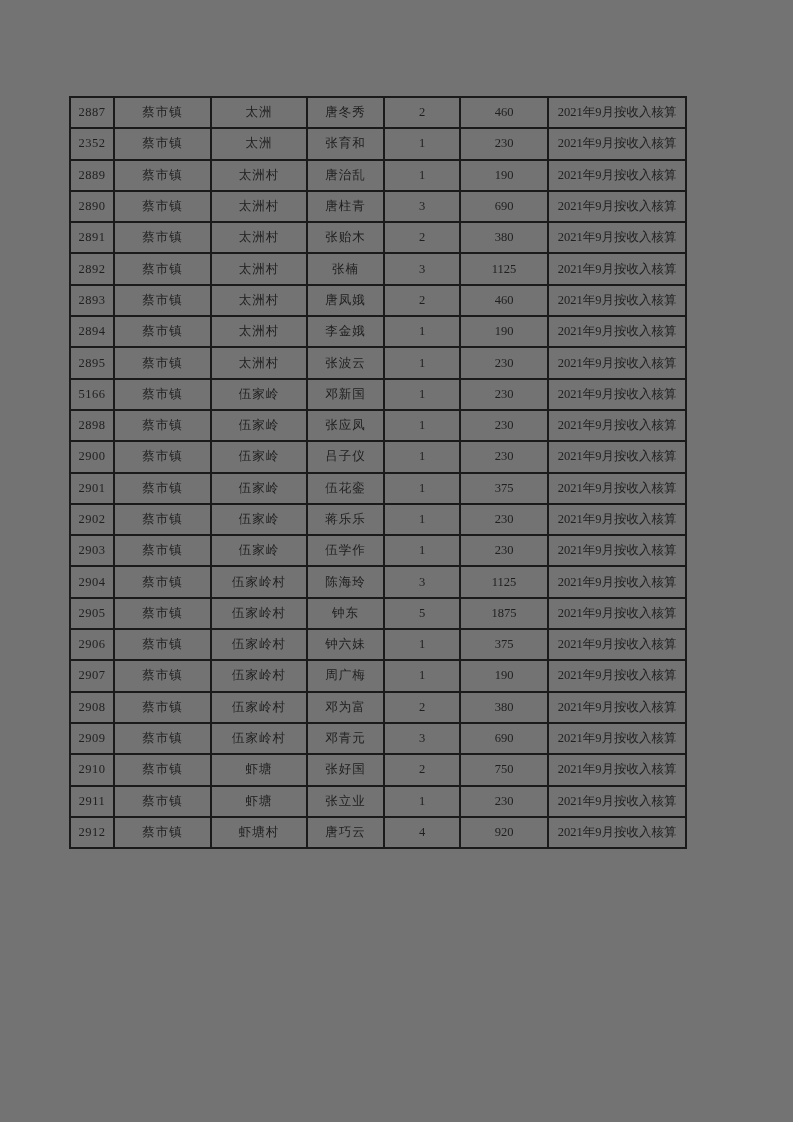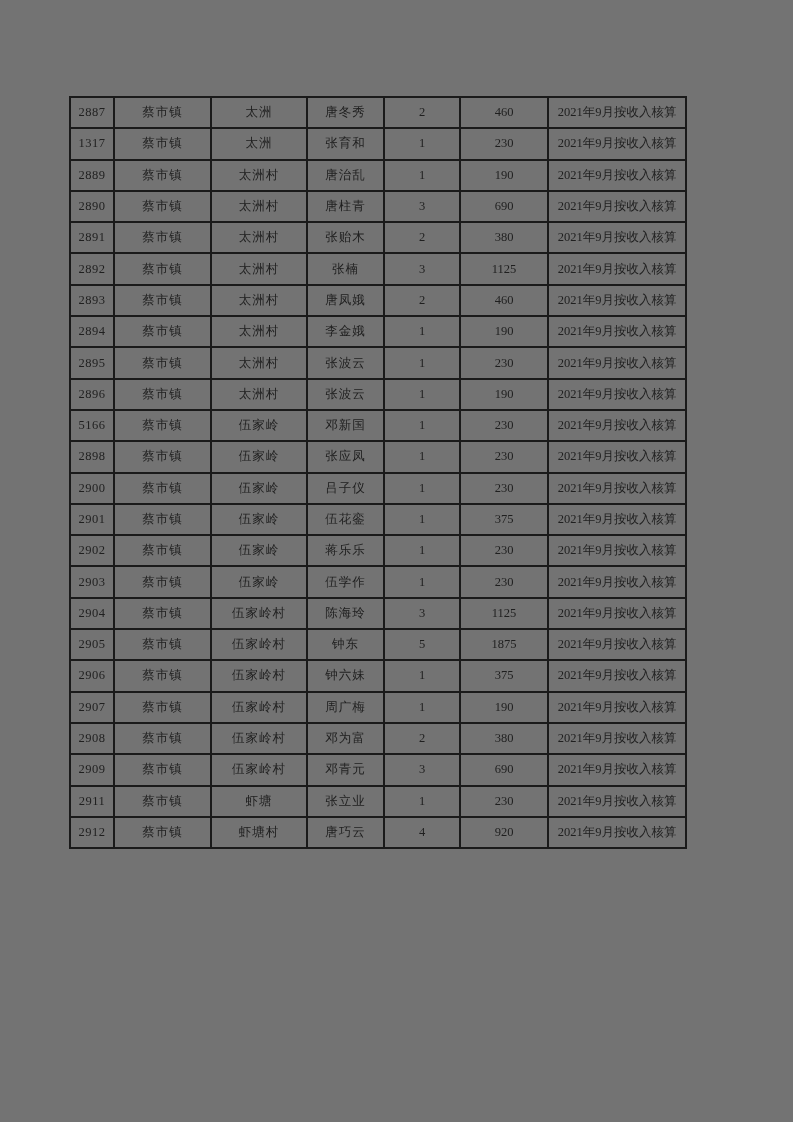--- a/index.html
+++ b/index.html
@@ -66,21 +66,21 @@
       <td class="c-serial">2887</td>
       <td class="c-town">蔡市镇</td>
       <td class="c-village">太洲</td>
       <td class="c-name">唐冬秀</td>
       <td class="c-persons">2</td>
       <td class="c-amount">460</td>
       <td class="c-remark">2021年9月按收入核算</td>
     </tr>
 
     <tr>
-      <td class="c-serial">1317</td>
+      <td class="c-serial">2352</td>
       <td class="c-town">蔡市镇</td>
       <td class="c-village">太洲</td>
       <td class="c-name">张育和</td>
       <td class="c-persons">1</td>
       <td class="c-amount">230</td>
       <td class="c-remark">2021年9月按收入核算</td>
     </tr>
 
     <tr>
       <td class="c-serial">2889</td>
@@ -145,29 +145,20 @@
     <tr>
       <td class="c-serial">2895</td>
       <td class="c-town">蔡市镇</td>
       <td class="c-village">太洲村</td>
       <td class="c-name">张波云</td>
       <td class="c-persons">1</td>
       <td class="c-amount">230</td>
       <td class="c-remark">2021年9月按收入核算</td>
     </tr>
 
-    <tr>
-      <td class="c-serial">2896</td>
-      <td class="c-town">蔡市镇</td>
-      <td class="c-village">太洲村</td>
-      <td class="c-name">张波云</td>
-      <td class="c-persons">1</td>
-      <td class="c-amount">190</td>
-      <td class="c-remark">2021年9月按收入核算</td>
-    </tr>
 
     <tr>
       <td class="c-serial">5166</td>
       <td class="c-town">蔡市镇</td>
       <td class="c-village">伍家岭</td>
       <td class="c-name">邓新国</td>
       <td class="c-persons">1</td>
       <td class="c-amount">230</td>
       <td class="c-remark">2021年9月按收入核算</td>
     </tr>
@@ -276,20 +267,29 @@
     <tr>
       <td class="c-serial">2909</td>
       <td class="c-town">蔡市镇</td>
       <td class="c-village">伍家岭村</td>
       <td class="c-name">邓青元</td>
       <td class="c-persons">3</td>
       <td class="c-amount">690</td>
       <td class="c-remark">2021年9月按收入核算</td>
     </tr>
 
+    <tr>
+      <td class="c-serial">2910</td>
+      <td class="c-town">蔡市镇</td>
+      <td class="c-village">虾塘</td>
+      <td class="c-name">张好国</td>
+      <td class="c-persons">2</td>
+      <td class="c-amount">750</td>
+      <td class="c-remark">2021年9月按收入核算</td>
+    </tr>
 
     <tr>
       <td class="c-serial">2911</td>
       <td class="c-town">蔡市镇</td>
       <td class="c-village">虾塘</td>
       <td class="c-name">张立业</td>
       <td class="c-persons">1</td>
       <td class="c-amount">230</td>
       <td class="c-remark">2021年9月按收入核算</td>
     </tr>

